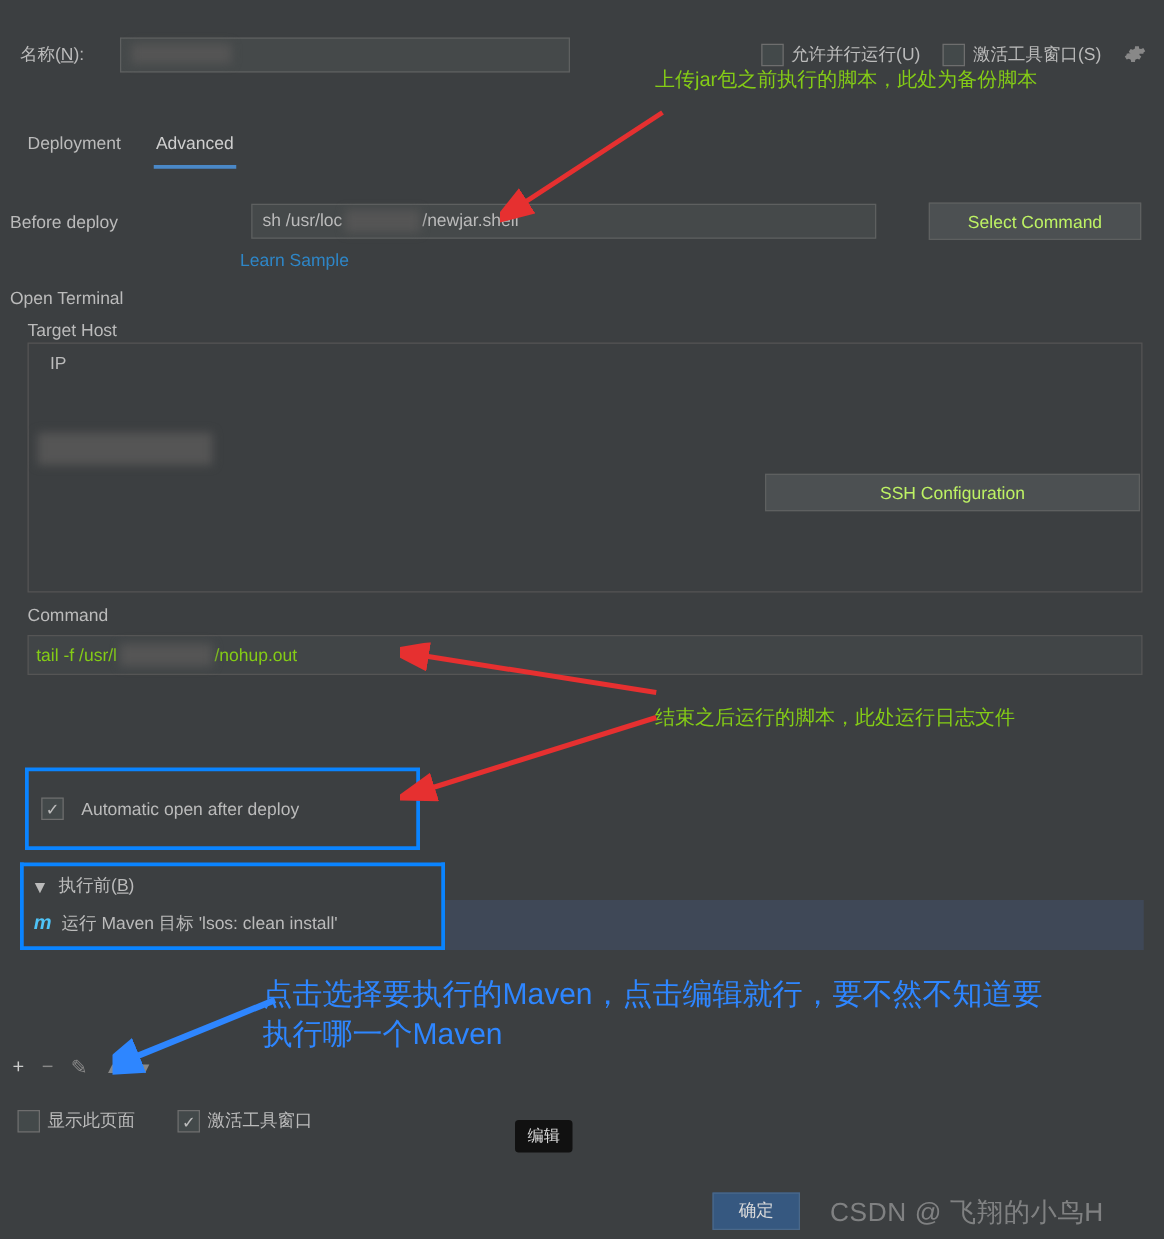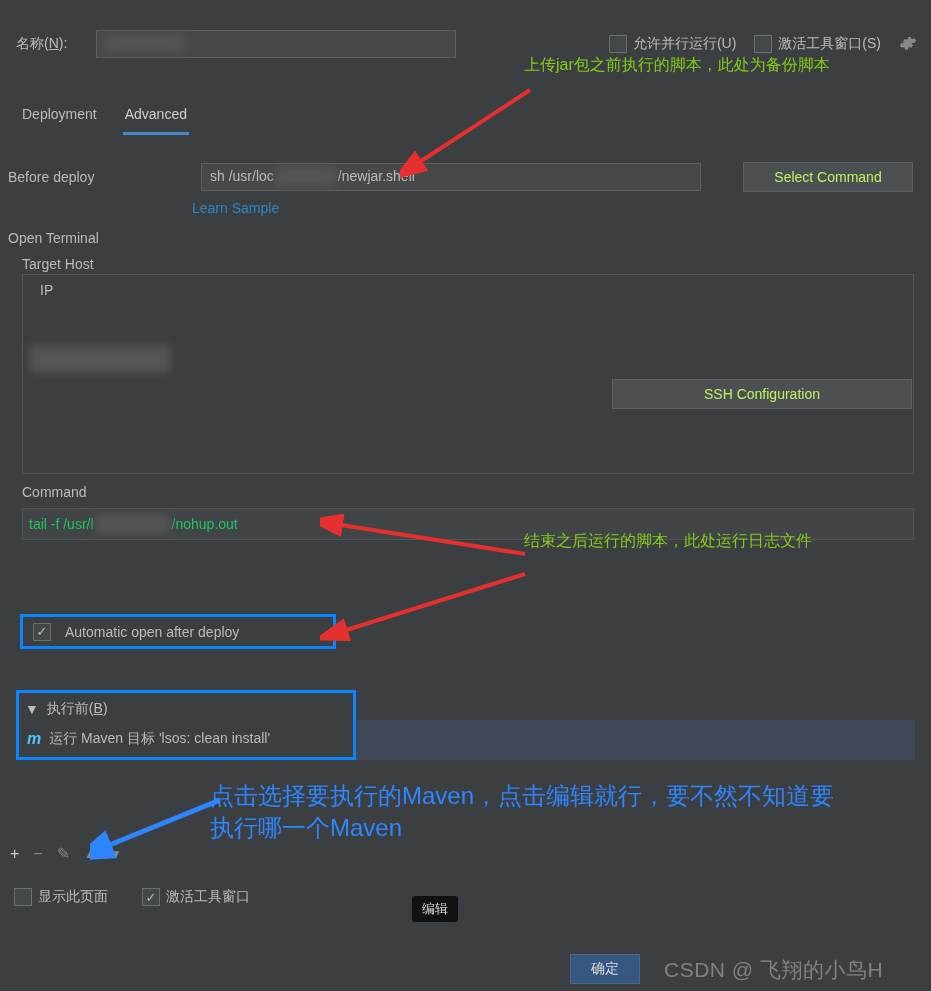--- a/index.html
+++ b/index.html
@@ -61,24 +61,24 @@
   .learn { position:absolute; left:152px; top:200px; color:#2e86c7; cursor:pointer;margin-left:40px; }
   
   .ot-label { position:absolute; left:8px; top:230px; }
   .th-label { position:absolute; left:22px; top:256px; }
   .ip-label { position:absolute; left:40px; top:282px; }
   .th-box { position:absolute; left:22px; top:274px; width:892px; height:200px; border:1px solid #555; background:#3c3f41; }
   .ssh-btn { position:absolute; left:612px; top:346px; width:300px;margin-top:33px; }
   .blur2 { position:absolute; left:30px; top:346px; width:140px; height:26px; background:#555; filter:blur(4px); }
   
   .cmd-label { position:absolute; left:22px; top:484px; }
-  .cmd-box { position:absolute; left:22px; top:508px; width:892px; height:32px; border:1px solid #555; background:#414547; display:flex; align-items:center; padding:0 6px; color:#22c55e; }
+  .cmd-box { position:absolute; left:22px; top:508px; width:892px; height:32px; border:1px solid #555; background:#414547; display:flex; align-items:center; padding:0 6px; color:#84cc16; }
   .cmd-blur { display:inline-block; width:74px; height:18px; background:#555; filter:blur(4px); margin:0 2px; vertical-align:middle; }
   
-  .auto-box { position:absolute; left:20px; top:614px; width:316px; height:35px; border:3px solid #0a84ff; display:flex; align-items:center; padding-left:10px; gap:8px; }
+  .auto-box { position:absolute; left:20px; top:614px; width:316px; height:66px; border:3px solid #0a84ff; display:flex; align-items:center; padding-left:10px; gap:8px; }
   
   .bl-header { position:absolute; left:16px; top:690px; display:flex; align-items:center; gap:8px; width:340px; height:34px; border:3px solid #0a84ff; border-bottom:none; padding-left:6px;}
   .bl-row { position:absolute; left:16px; top:720px; width:340px; height:40px; border:3px solid #0a84ff; border-top:none; display:flex; align-items:center; padding-left:8px; gap:8px; background:#3c3f41;}
   .bl-full { position:absolute; left:16px; top:720px; right:16px; height:40px; background:#4b6eaf33; }
   .m-icon { color:#4fc3f7; font-style:italic; font-weight:bold; font-size:16px; }
   .toolbar { position:absolute; left:10px; top:844px; display:flex; gap:14px; align-items:center; color:#888; }
   .toolbar span { cursor:pointer; font-size:16px; }
   .bottom-checks { position:absolute; left:14px; top:888px; display:flex; align-items:center; gap:34px; }
   .edit-tip { position:absolute; left:412px; top:896px; background:#111; color:#ddd; padding:4px 10px; border-radius:3px; font-size:13px; }
   .ok-btn { position:absolute; left:570px; top:954px; width:70px; background:#365880; border-color:#4a688a; color:#dadada; }
@@ -178,21 +178,21 @@
     <span class="checkbox checked"></span>
     <span>激活工具窗口</span>
   </label>
 </div>
 <div class="edit-tip">编辑</div>
 
 <div class="button ok-btn">确定</div>
 <div class="watermark">CSDN @ 飞翔的小鸟H</div>
 
 <div class="anno" style="left:524px; top:54px; width:380px;">上传jar包之前执行的脚本，此处为备份脚本</div>
-<div class="anno" style="left:524px; top:530px; width:380px;">结束之后运行的脚本，此处运行日志文件</div>
+<div class="anno" style="left:524px; top:564px; width:380px;">结束之后运行的脚本，此处运行日志文件</div>
 <div class="anno blue" style="left:210px; top:780px; width:640px;">点击选择要执行的Maven，点击编辑就行，要不然不知道要执行哪一个Maven</div>
 
 <svg class="arrow" style="left:400px; top:70px;" width="140" height="110">
   <defs>
       <marker id="ah1" markerWidth="10" markerHeight="10" refX="2" refY="3" orient="auto">
         <path d="M0,0 L0,6 L9,3 z" fill="#e63030"></path>
       </marker>
     </defs>
   <line x1="130" y1="20" x2="15" y2="95" stroke="#e63030" stroke-width="4" marker-end="url(#ah1)"></line>
 </svg>

